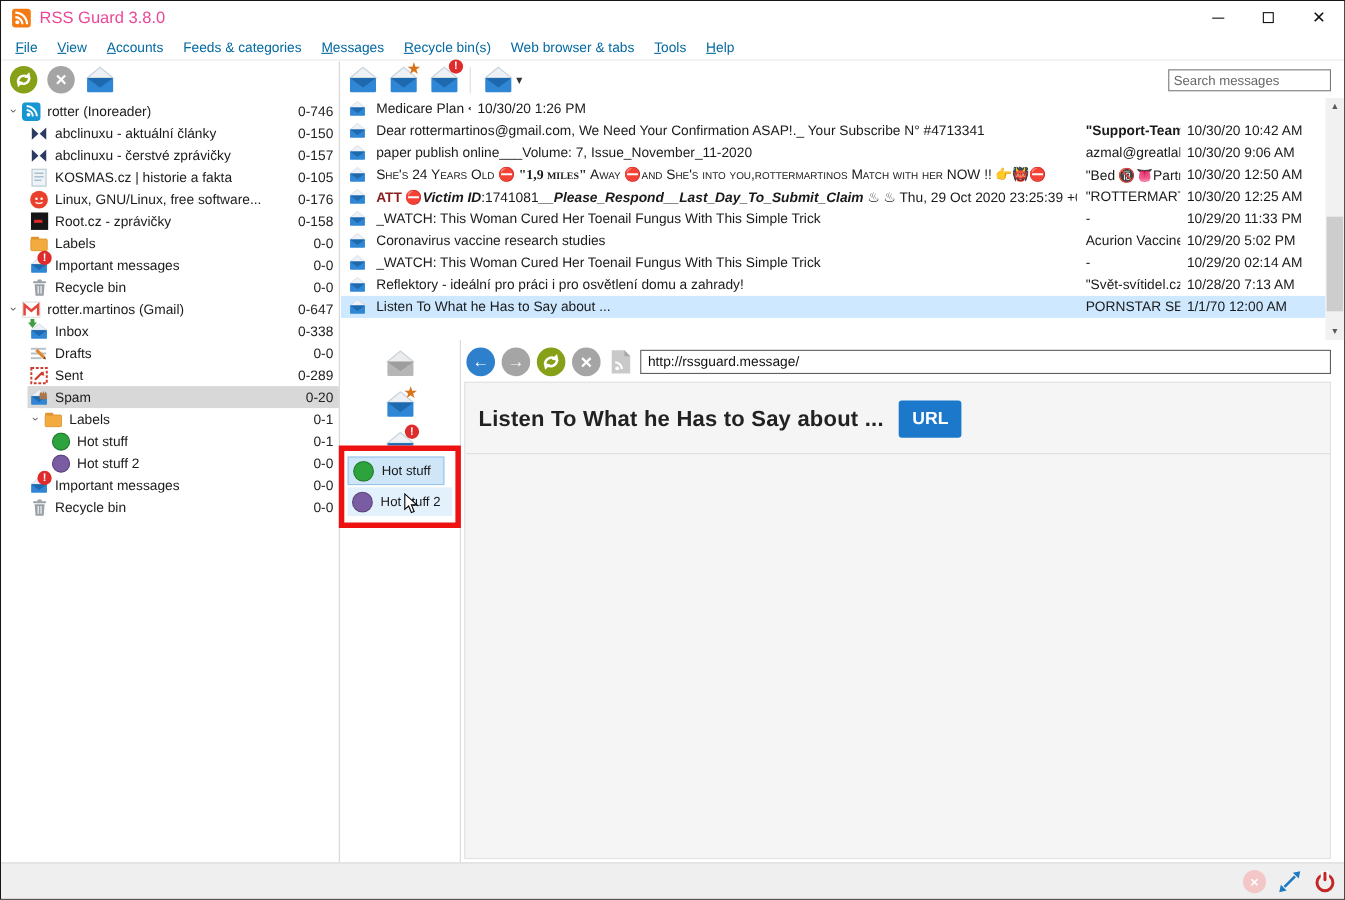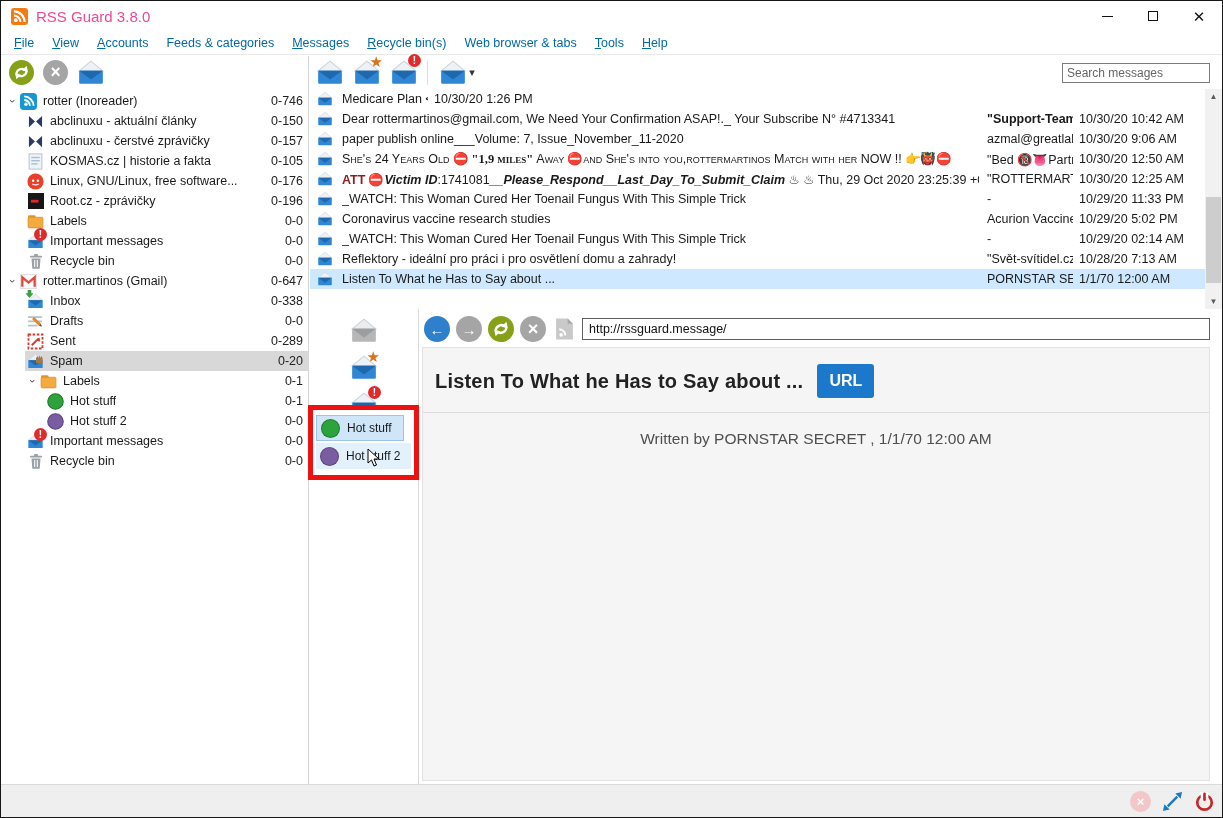--- a/index.html
+++ b/index.html
@@ -233,21 +233,21 @@
           <span style="width: 20px; flex: 0 0 auto;"></span>
           <span class="row-body">
             <span class="no-chev"></span>
             <span class="t-icon" style="width: 17px; height: 17px; display: inline-flex; align-items: center; justify-content: center; position: relative; flex: 0 0 auto;">
               <svg width="16" height="16" viewBox="0 0 16 16">
                 <rect width="16" height="16" fill="#161616"></rect>
                 <rect x="3" y="6.8" width="7.5" height="2.8" fill="#e02828"></rect>
               </svg>
             </span>
             <span class="t-label">Root.cz - zprávičky</span>
-            <span class="t-count">0-196</span>
+            <span class="t-count">0-158</span>
           </span>
         </div>
         <div class="tree-row">
           <span style="width: 20px; flex: 0 0 auto;"></span>
           <span class="row-body">
             <span class="no-chev"></span>
             <span class="t-icon" style="width: 17px; height: 17px; display: inline-flex; align-items: center; justify-content: center; position: relative; flex: 0 0 auto;">
               <svg width="17" height="15" viewBox="0 0 16 14">
                 <rect x="1" y="1" width="7" height="4" rx="1" fill="#e2952c"></rect>
                 <rect x="1" y="3" width="14" height="10" rx="1" fill="#f3ab3f" stroke="#d9912a" stroke-width="0.7"></rect>
@@ -682,21 +682,20 @@
               <path d="M5 11.3 a6.2 6.2 0 0 1 5.8 5.8" stroke="#fff" stroke-width="1.9" fill="none"></path>
             </svg>
           </span>
           <input class="url-input" type="text" value="http://rssguard.message/" style="">
       </div>
       <div class="preview-panel">
         <div class="preview-head">
           <span class="preview-title">Listen To What he Has to Say about ...</span>
           <button class="url-btn">URL</button>
         </div>
-        <div class="preview-byline">Written by PORNSTAR SECRET , 1/1/70 12:00 AM</div>
       </div>
     </div>
   </div>
 
   <div class="statusbar" id="statusbar">
       <span class="st-faded-x" style="width: 21px; height: 21px; display: inline-flex; align-items: center; justify-content: center; position: relative; flex: 0 0 auto;">×</span>
       <span style="width: 21px; height: 21px; display: inline-flex; align-items: center; justify-content: center; position: relative; flex: 0 0 auto;">
         <svg width="21" height="21" viewBox="0 0 22 22">
           <line x1="6" y1="16" x2="16" y2="6" stroke="#1e7ac0" stroke-width="2.6"></line>
           <polygon points="14,2.5 21,1 19.5,8" fill="#1e7ac0"></polygon>

